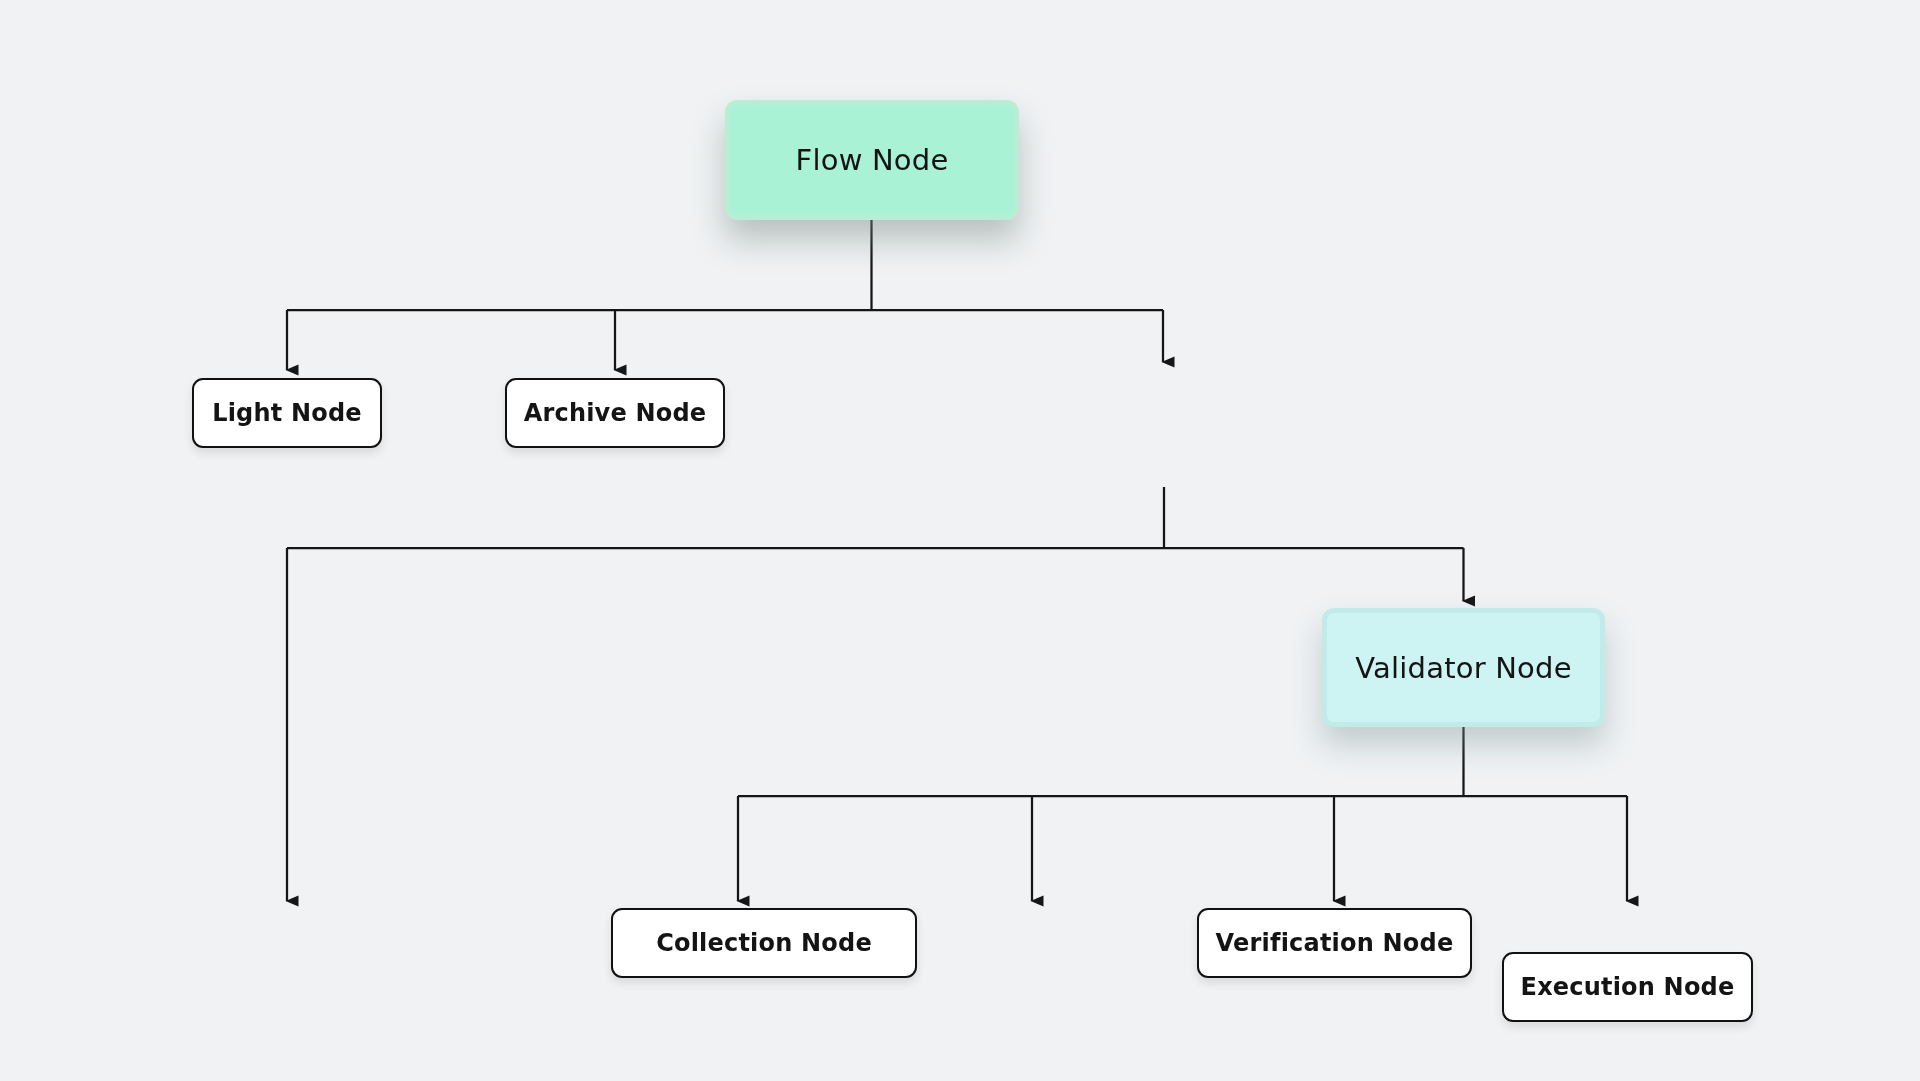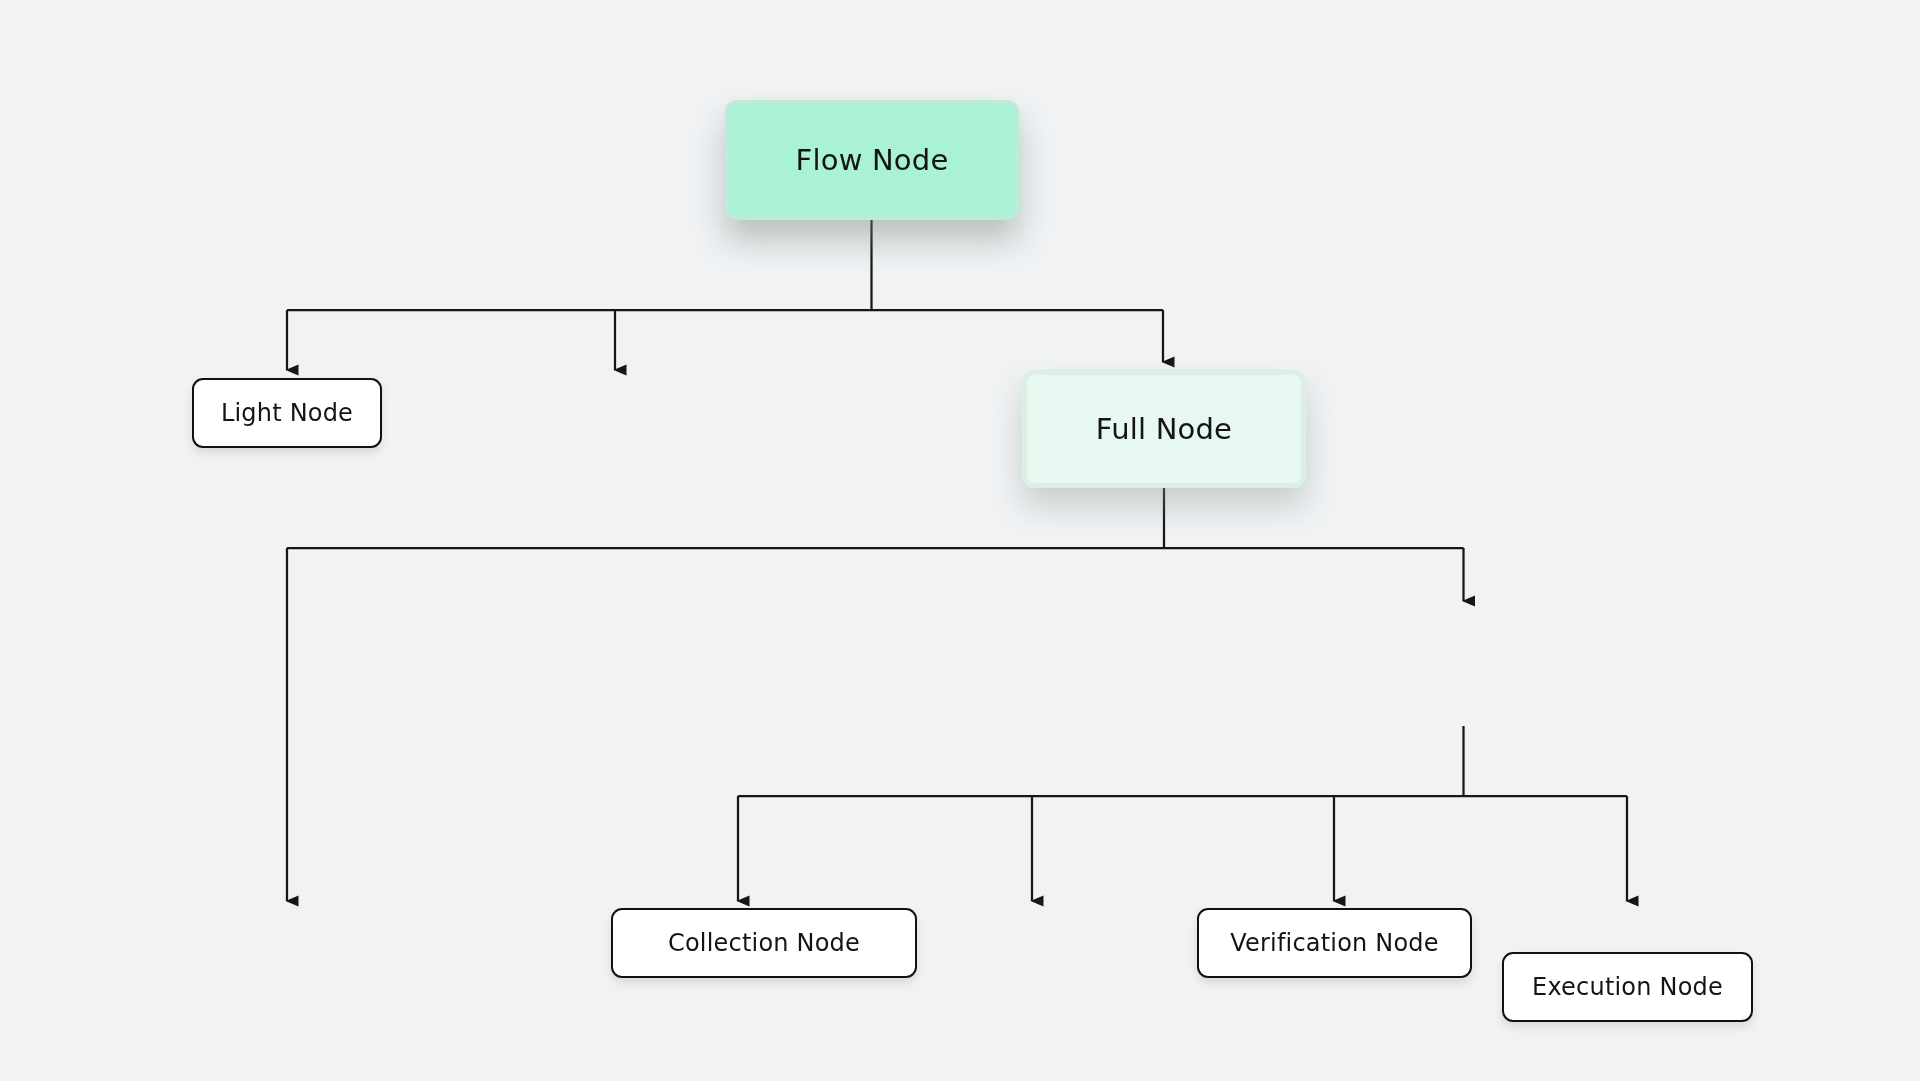--- a/index.html
+++ b/index.html
@@ -40,21 +40,21 @@
   .node.big {
     border-radius: 12px;
     font-size: 29px;
     font-weight: 500;
   }
   .node.plain {
     background: var(--plain-fill, #ffffff);
     border: 2.25px solid var(--node-border, #111111);
     border-radius: 11px;
     font-size: 24px;
-    font-weight: 400;
+    font-weight: 700;
     box-shadow: 0 5px 10px rgba(0,0,0,0.10);
   }
   .n-flow {
     left: 725px; top: 100px; width: 294px; height: 120px;
     background: var(--flow-fill, #aaf2d6);
     border: 5px solid var(--flow-rim, #b9eed6);
     box-shadow: 0 20px 32px rgba(125,140,135,0.48);
   }
   .n-full {
     left: 1022px; top: 370px; width: 284px; height: 118px;
@@ -108,25 +108,28 @@
   </svg>
 
   <div class="node big n-flow">
     <span>Flow Node</span>
   </div>
 
   <div class="node plain n-light">
     <span>Light Node</span>
   </div>
 
-
-  <div class="node big n-full">
-    <span>Full Node</span>
+  <div class="node plain n-archive">
+    <span>Archive Node</span>
   </div>
 
+
+  <div class="node big n-validator">
+    <span>Validator Node</span>
+  </div>
 
 
   <div class="node plain n-collection">
     <span>Collection Node</span>
   </div>
 
 
   <div class="node plain n-verification">
     <span>Verification Node</span>
   </div>

